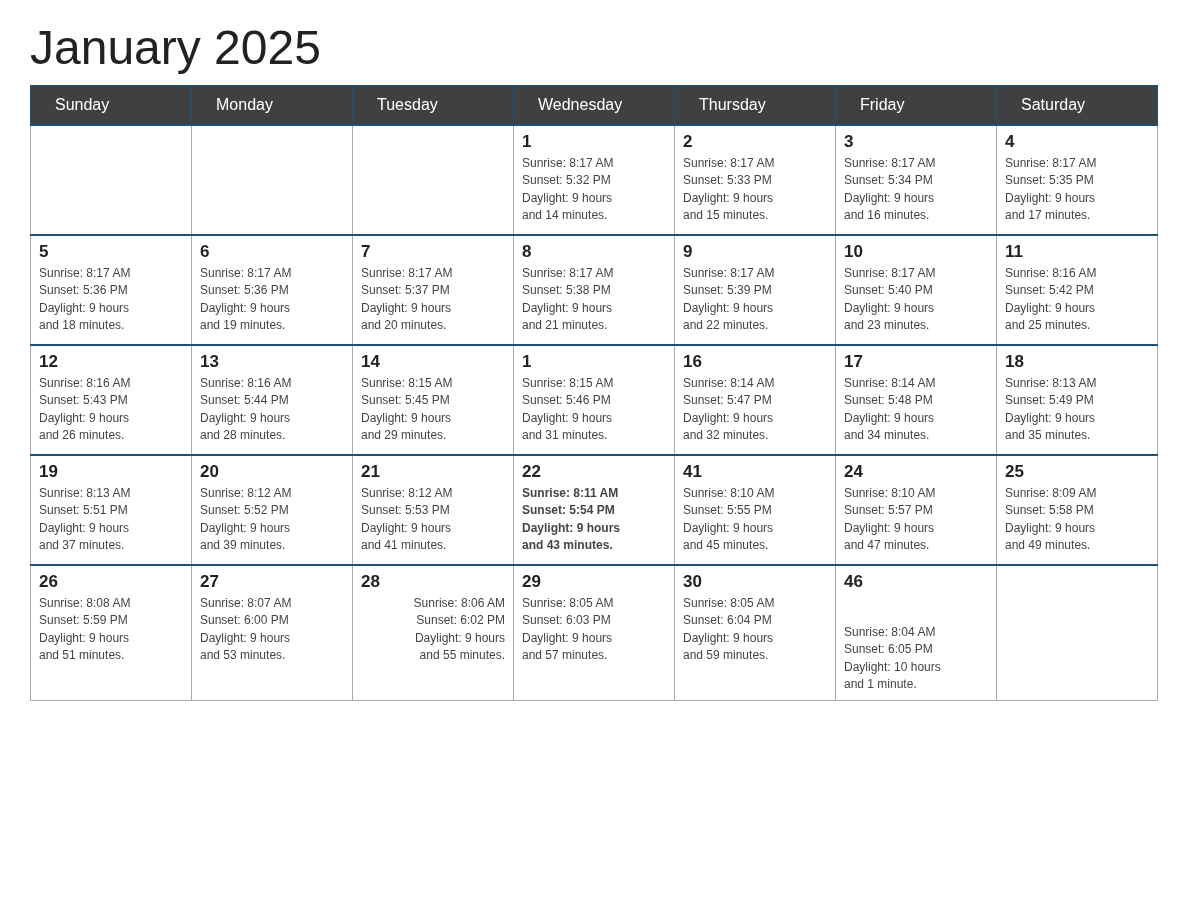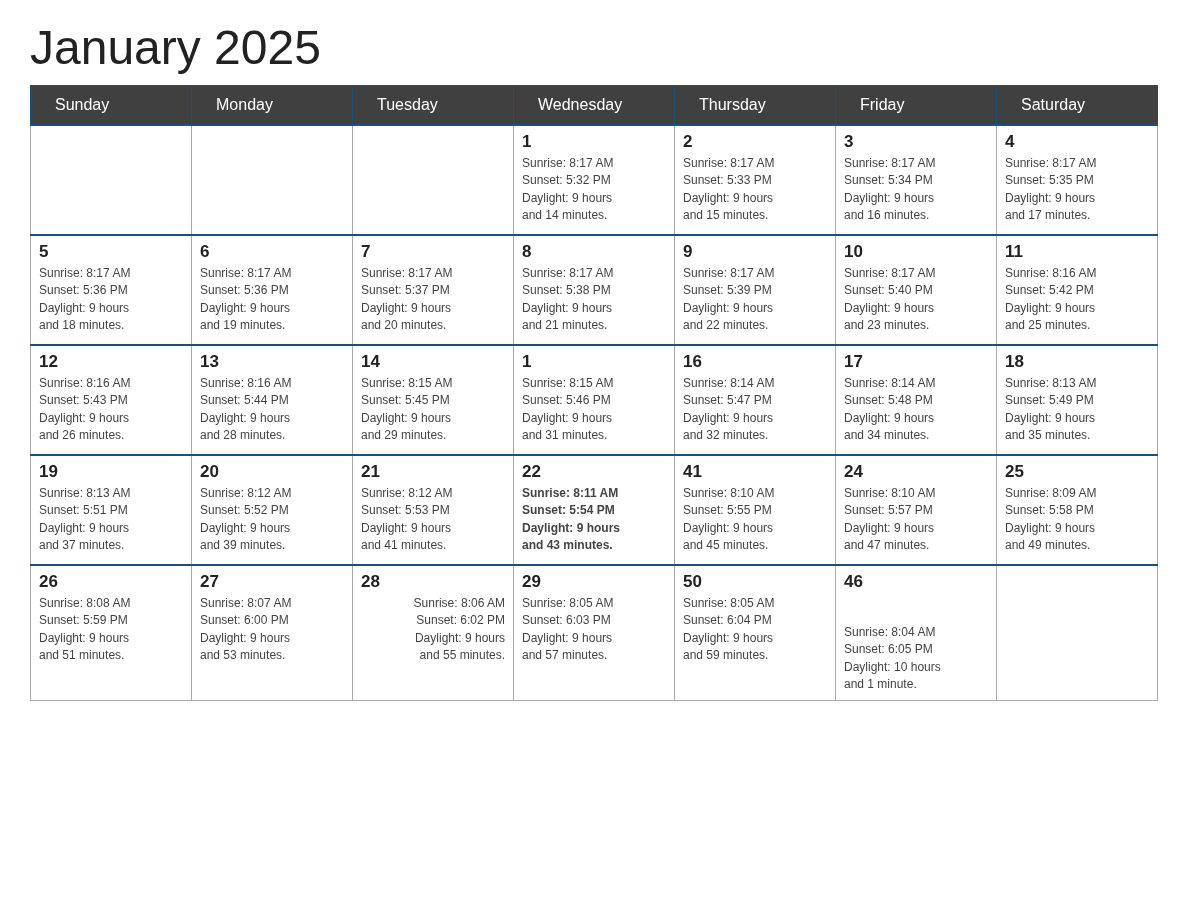--- a/index.html
+++ b/index.html
@@ -316,21 +316,21 @@
 and 55 minutes.</div>
         </td>
         <td>
           <span class="day-number">29</span>
           <div class="day-info" style="white-space: pre-line;">Sunrise: 8:05 AM
 Sunset: 6:03 PM
 Daylight: 9 hours
 and 57 minutes.</div>
         </td>
         <td>
-          <span class="day-number">50</span>
+          <span class="day-number">30</span>
           <div class="day-info" style="white-space: pre-line;">Sunrise: 8:05 AM
 Sunset: 6:04 PM
 Daylight: 9 hours
 and 59 minutes.</div>
         </td>
         <td>
           <span class="day-number">46</span>
           <div class="day-info" style="white-space: pre-line; margin-top: 32px;">Sunrise: 8:04 AM
 Sunset: 6:05 PM
 Daylight: 10 hours

